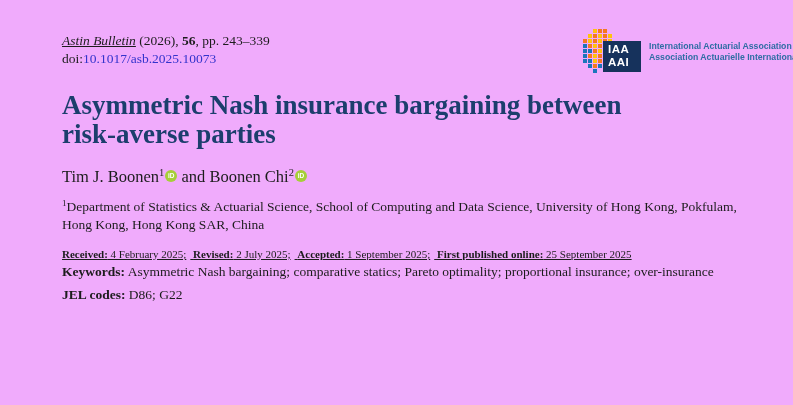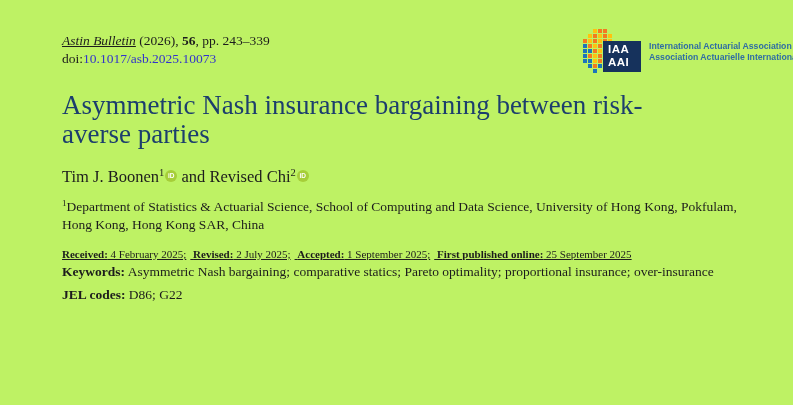--- a/index.html
+++ b/index.html
@@ -1,21 +1,21 @@
 <!DOCTYPE html>
 <html><head>
 <meta charset="utf-8">
 <style>
   * { margin: 0; padding: 0; box-sizing: border-box; }
   html, body { background: #ffffff; }
   .page {
     position: relative;
     width: 793px;
     height: 405px;
-    background: #bef264;
+    background: #f0abfc;
     font-family: "Liberation Serif", serif;
     color: #1c1c1c;
     overflow: hidden;
   }
   .content { position: absolute; left: 62px; top: 32px; width: 700px; }
 
   
   .jline { font-size: 13.5px; line-height: 17px; }
   .jname { font-style: italic; text-decoration: underline; }
   .jvol { font-weight: bold; font-family: Liberation Serif, serif; }
@@ -44,21 +44,21 @@
   .kicker {
     margin-top: 45px;
     font-size: 14.5px; font-weight: bold;
     letter-spacing: 2.5px; word-spacing: 5px;
     color: #1F4E79;
   }
 
   
   .title {
     margin-top: 24px;
-    font-size: 27px; font-weight: normal; line-height: 29px;
+    font-size: 27px; font-weight: bold; line-height: 29px;
     color: #1C3E6D;
     max-width: 620px;
   }
 
   
   .authors { margin-top: 17px; font-size: 16.5px; line-height: 21px; }
   .authors sup { font-size: 10.5px; vertical-align: super; line-height: 0; }
   .orcid {
     display: inline-block; width: 12px; height: 12px; border-radius: 50%;
     background: #A6CE39; color: #ffffff;
@@ -141,21 +141,21 @@
 
   <div class="content">
 
     <div class="jline"><span class="jname">Astin Bulletin</span><span> (2026), </span><span class="jvol">56</span><span>, pp. 243–339</span></div>
     <div class="doi-line"><span>doi:</span><a class="link" href="#">10.1017/asb.2025.10073</a></div>
 
 
     <h1 class="title">Asymmetric Nash insurance bargaining between risk-averse parties</h1>
 
     <div class="authors">
-      <span>Tim J. Boonen</span><sup>1</sup><span class="orcid">iD</span><span> and </span><span>Revised Chi</span><sup>2</sup><span class="orcid">iD</span>
+      <span>Tim J. Boonen</span><sup>1</sup><span class="orcid">iD</span><span> and </span><span>Boonen Chi</span><sup>2</sup><span class="orcid">iD</span>
     </div>
 
     <div class="affils">
       <div><sup>1</sup><span>Department of Statistics &amp; Actuarial Science, School of Computing and Data Science, University of Hong Kong, Pokfulam, Hong Kong, Hong Kong SAR, China</span></div>
     </div>
 
 
     <div class="dates">
       <span class="pair"><span class="bold">Received:</span><span> 4 February 2025;</span></span>
       <span class="pair"><span class="bold">Revised:</span><span> 2 July 2025;</span></span>

